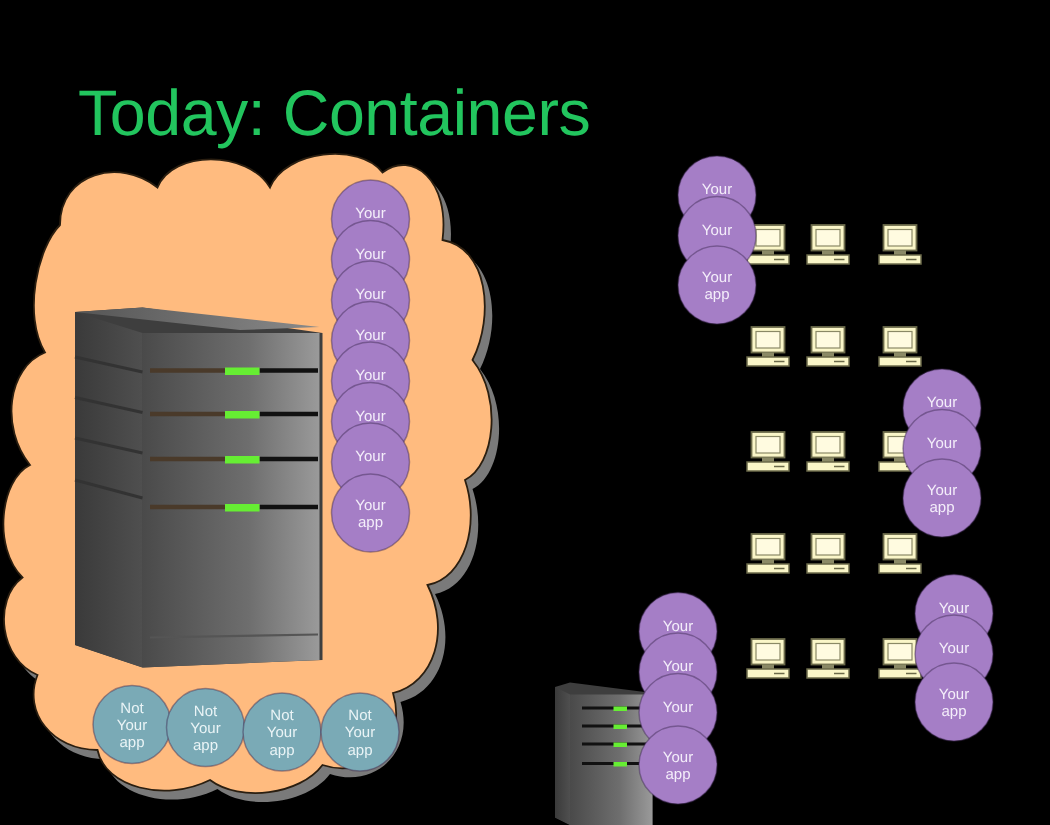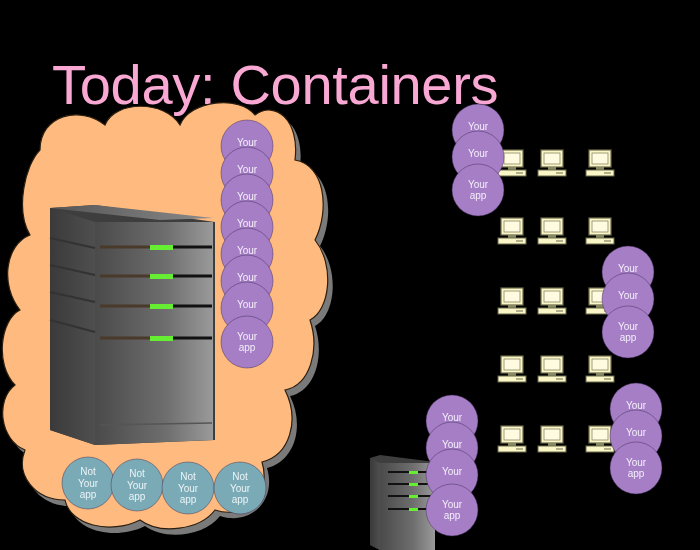--- a/index.html
+++ b/index.html
@@ -1,19 +1,19 @@
 <!DOCTYPE html>
 <html><head>
 <meta charset="utf-8">
 <style>
   html, body { margin: 0; padding: 0; background: #000; }
   body { width: 700px; height: 550px; position: relative; overflow: hidden; font-family: "Liberation Sans", sans-serif; }
   #title {
     position: absolute; left: 52px; top: 52px;
-    color: #f9a8d4; font-size: 56px; font-weight: normal; letter-spacing: -0.3px;
+    color: #22c55e; font-size: 43px; font-weight: normal; letter-spacing: -0.3px;
     font-family: "Liberation Sans", sans-serif; margin: 0;
   }
   svg#diagram { position: absolute; left: 0; top: 0; }
   .lbl { font-family: "Liberation Sans", sans-serif; font-size: 10px; fill: #f4eefa; text-anchor: middle; }
   .lbl-teal { font-family: "Liberation Sans", sans-serif; font-size: 10px; fill: #eaf4f6; text-anchor: middle; }
 </style>
 </head>
 <body>
 
 <h1 id="title">Today: Containers</h1>

